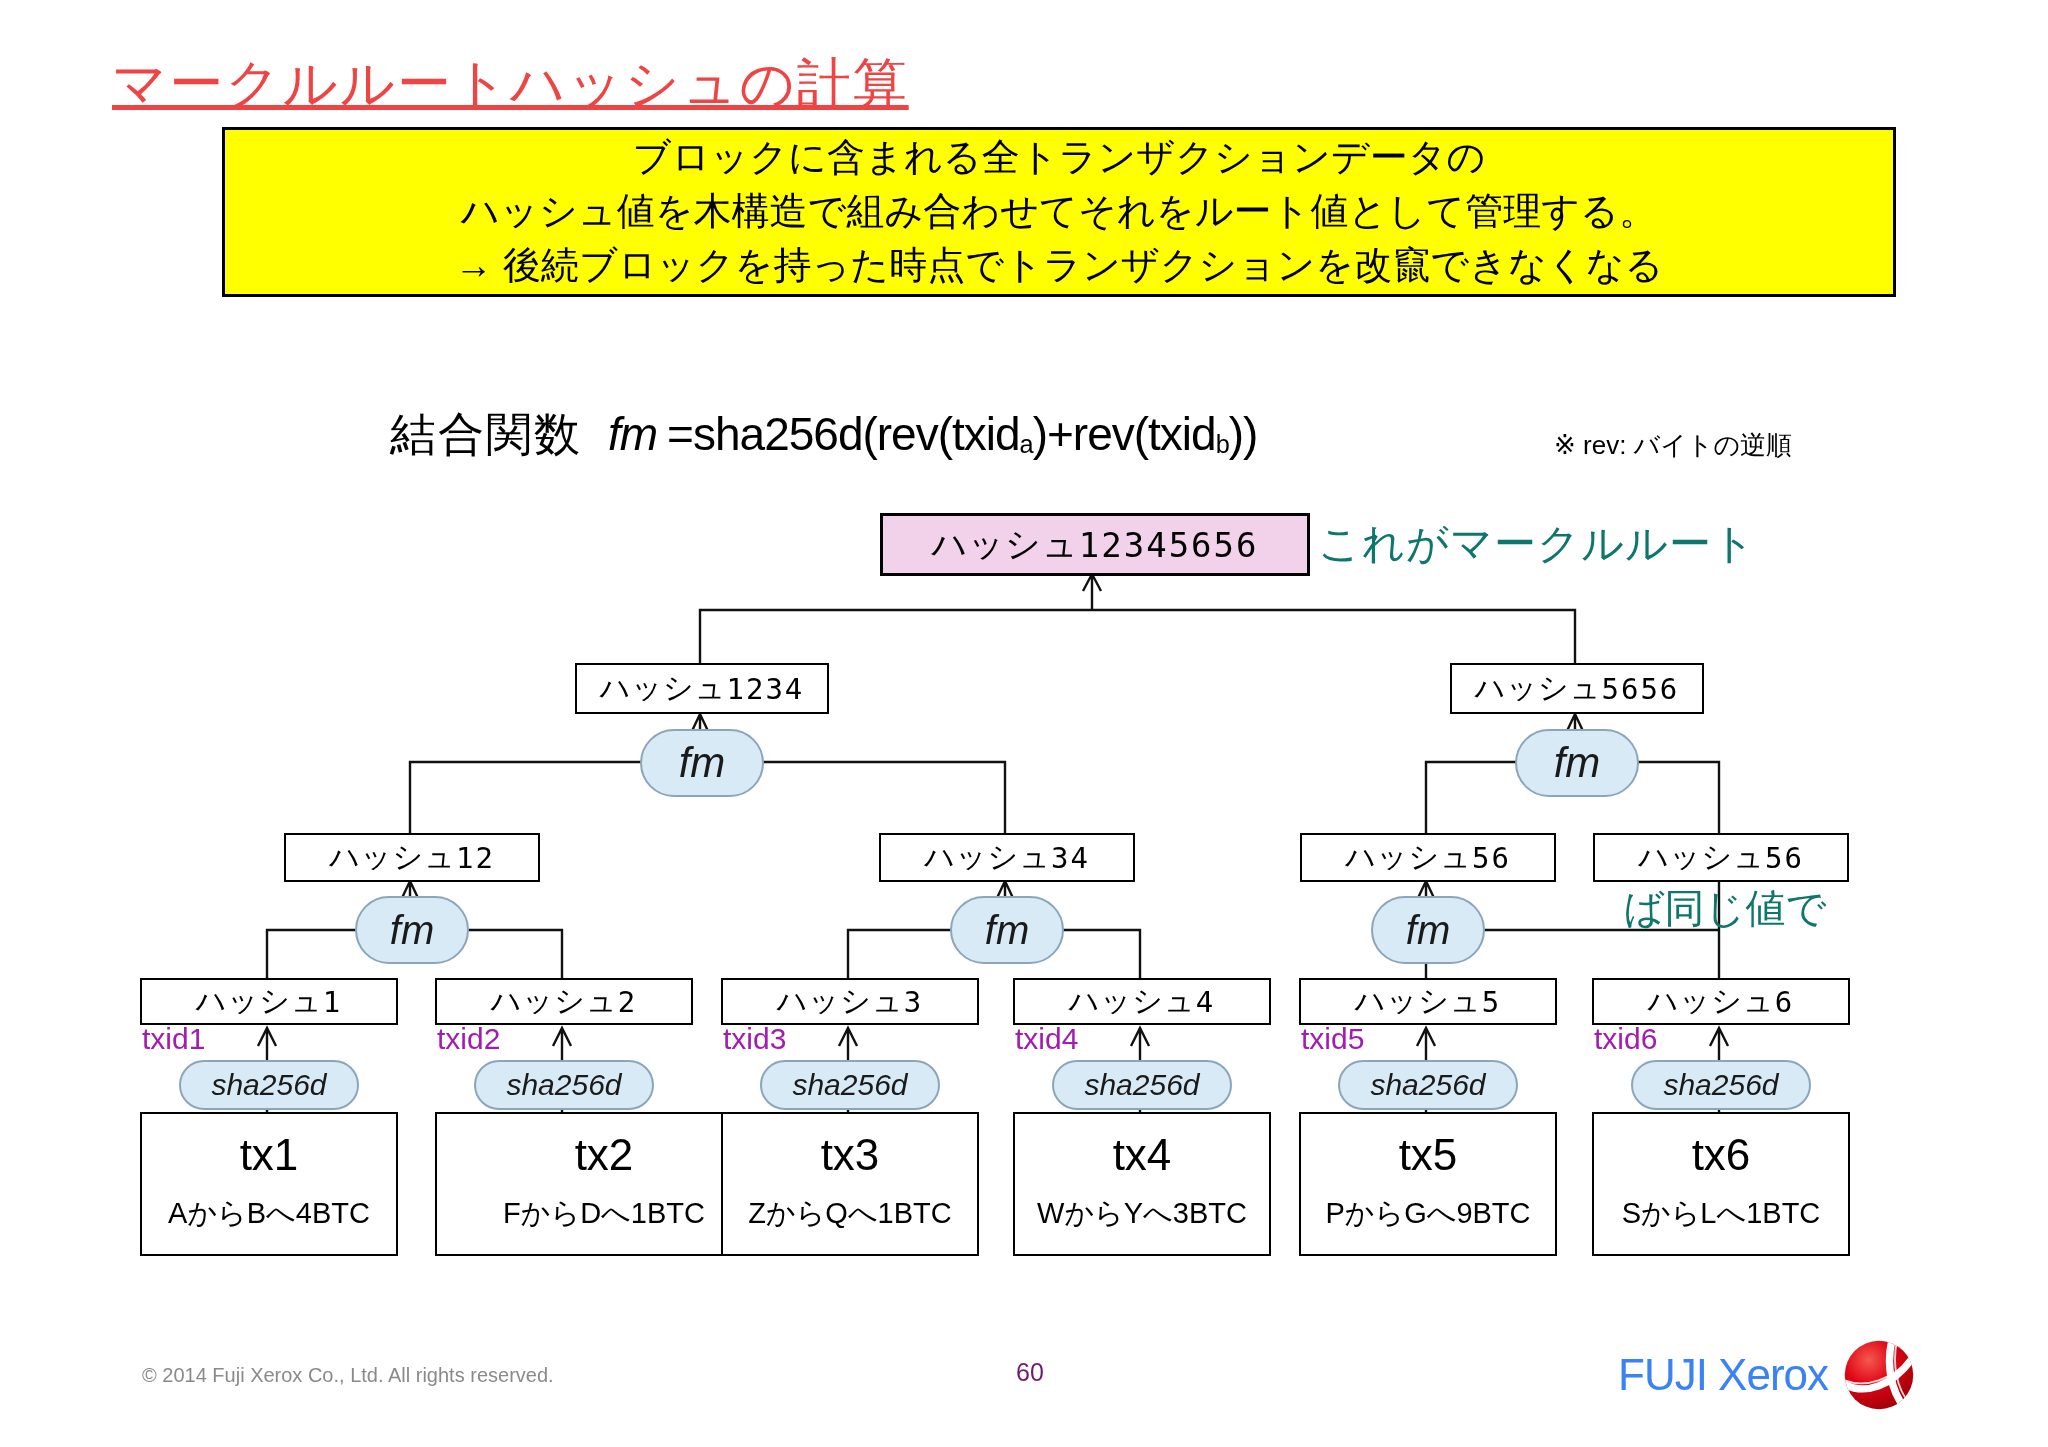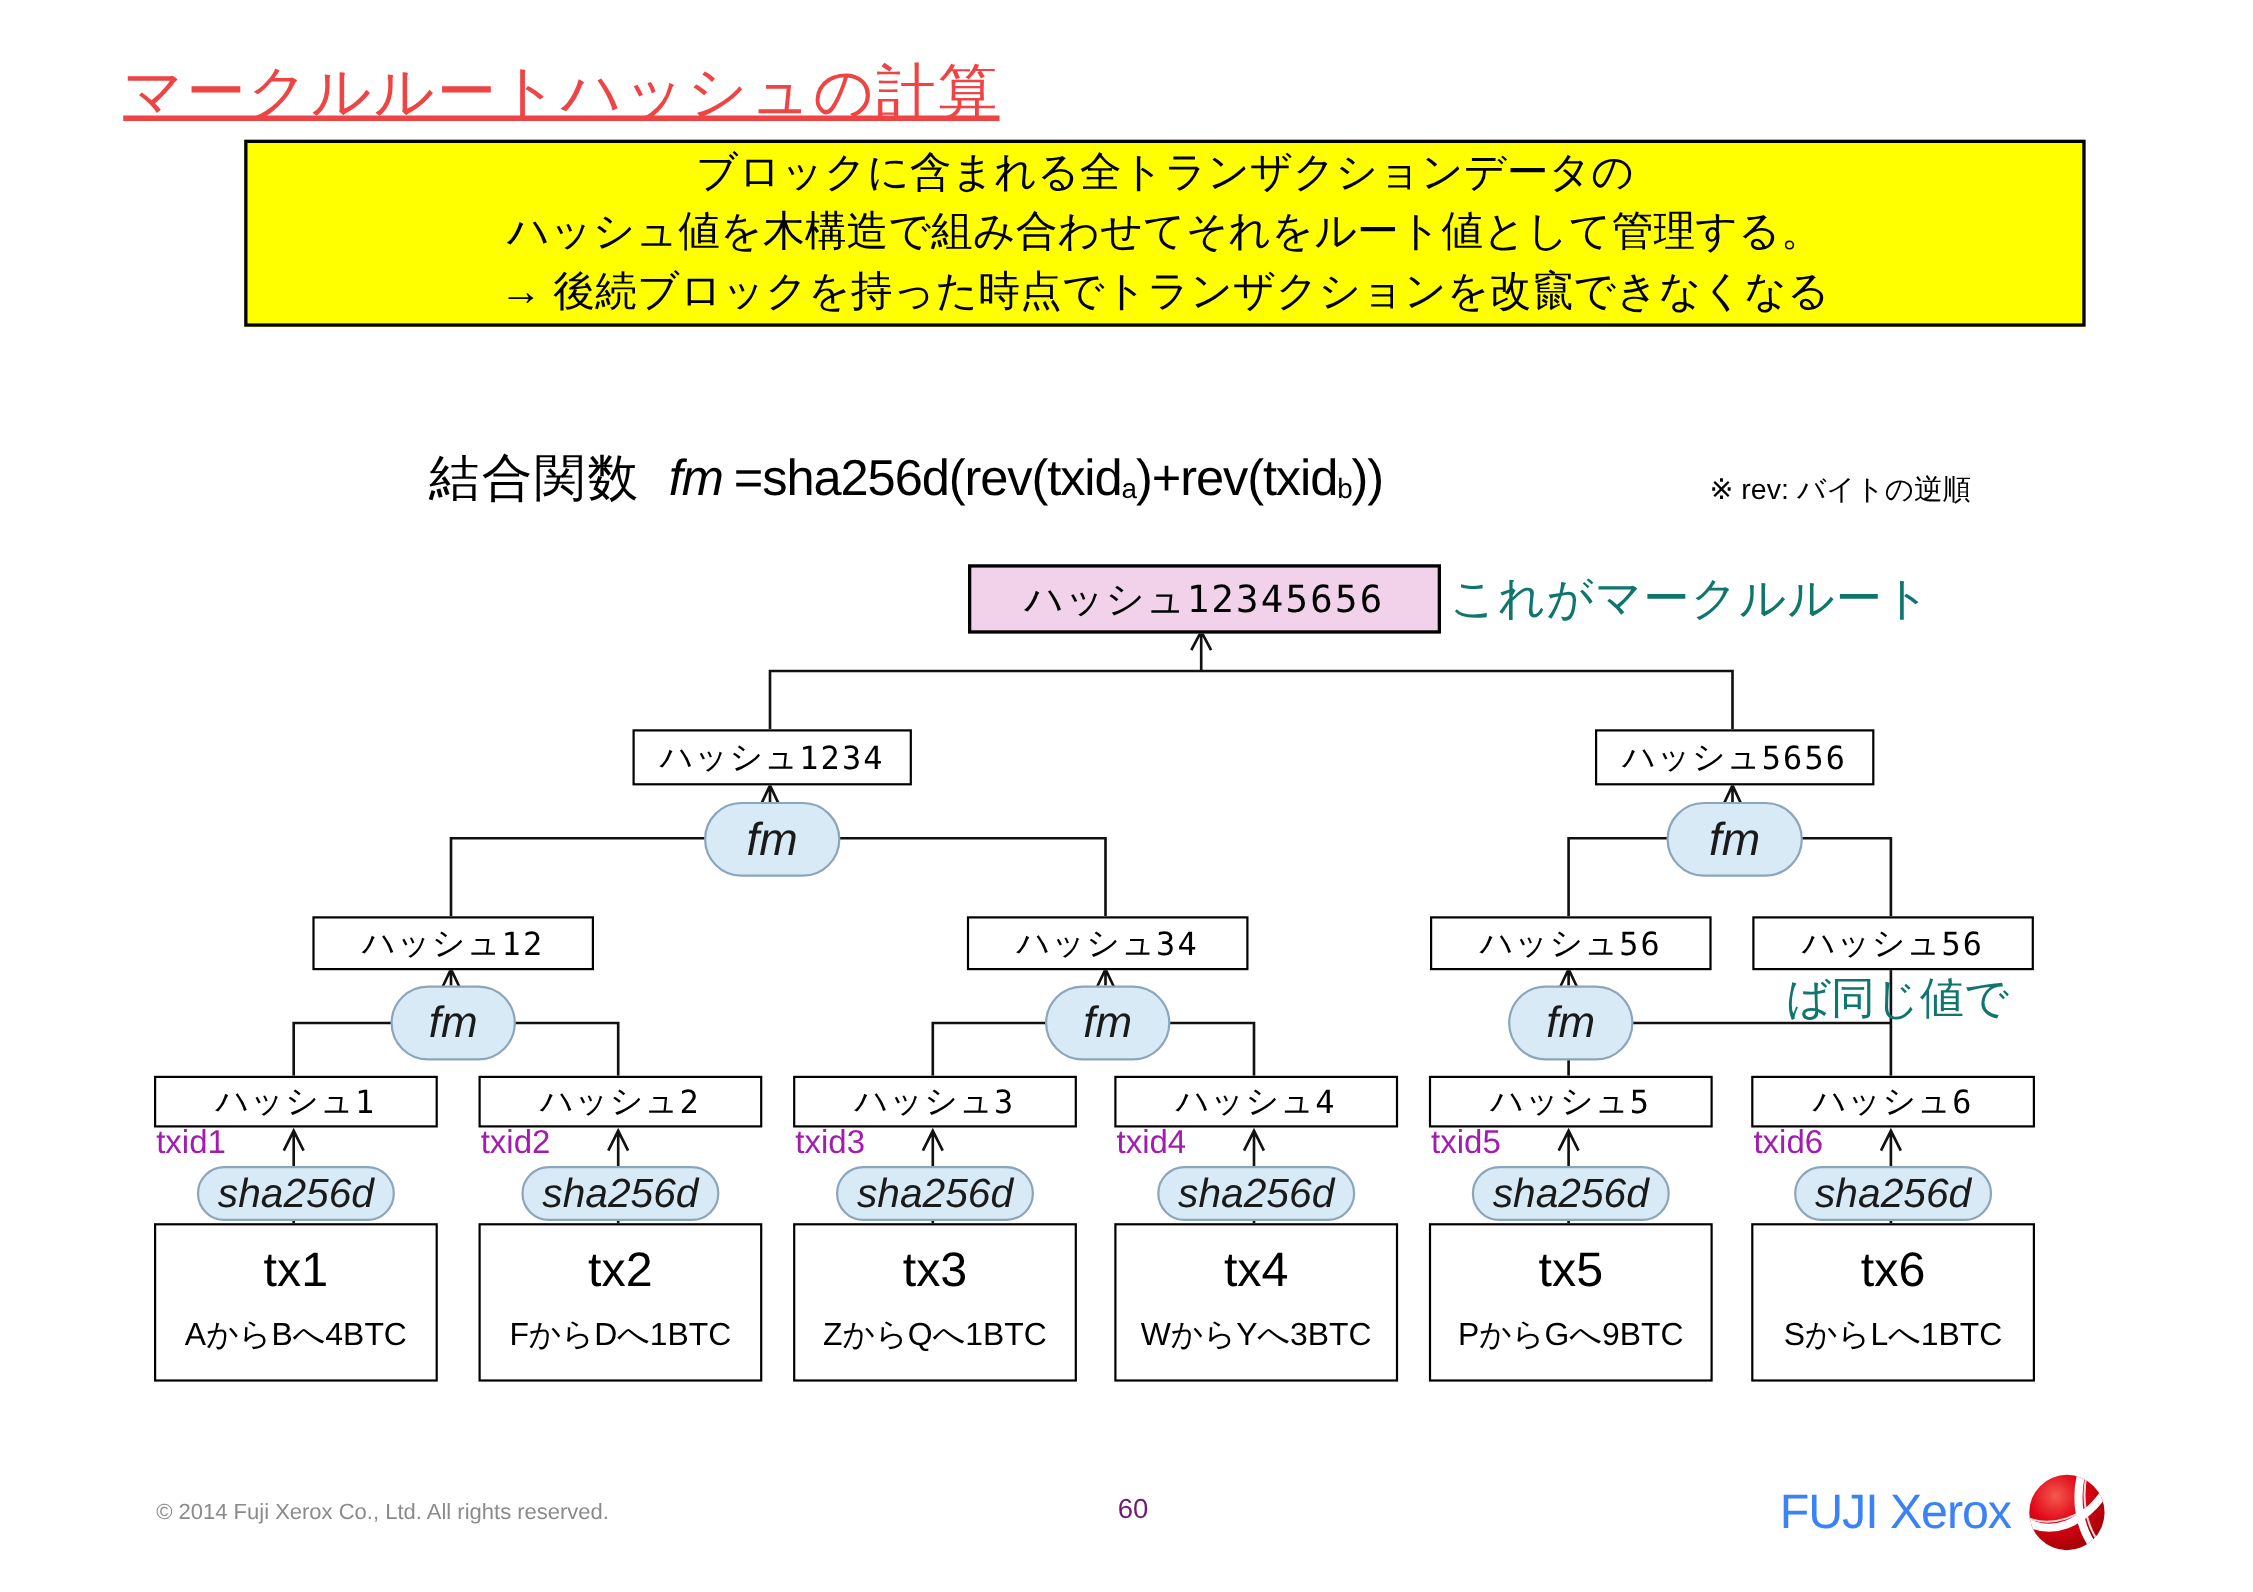--- a/index.html
+++ b/index.html
@@ -25,21 +25,21 @@
            display:flex;align-items:center;justify-content:center;white-space:nowrap;}
   .hashbox .hp{font-size:30px;letter-spacing:1px;}
   .hashbox .hv{font-family:"DejaVu Sans Mono","Liberation Mono",monospace;font-size:29px;letter-spacing:2px;}
   .rootbox{background:#f1d2ea;border-width:3px;}
   .rootbox .hp{font-size:35px;}
   .rootbox .hv{font-size:34px;}
 
   .pill{position:absolute;z-index:2;background:#d8eaf6;border:2px solid #8ba6bb;border-radius:34px;
         display:flex;align-items:center;justify-content:center;font-style:italic;color:#1a1a1a;}
   .pill.fm{font-size:42px;}
-  .pill.sha{font-size:37px;}
+  .pill.sha{font-size:30px;}
 
   .txid{position:absolute;z-index:2;font-size:30px;color:#a21caf;white-space:nowrap;}
 
   .txbox{position:absolute;z-index:2;background:#fff;border:2px solid #000;
          display:flex;flex-direction:column;align-items:center;}
   .txbox .txname{font-size:44px;margin-top:16px;}
   .txbox .txdetail{font-size:29px;margin-top:auto;margin-bottom:20px;white-space:nowrap;}
 
   .pinknote{position:absolute;z-index:3;color:#0f766e;white-space:nowrap;}
   .root-note{left:1318px;top:516px;font-size:42px;letter-spacing:1px;}
@@ -194,21 +194,21 @@
       <span>sha256d</span>
     </div>
   <div class="pill sha" style="left:1631px;top:1060px;width:176px;height:46px;">
       <span>sha256d</span>
     </div>
 
   <div class="txbox" style="left:140px;top:1112px;width:254px;height:140px;">
     <div class="txname">tx1</div>
     <div class="txdetail">AからBへ4BTC</div>
   </div>
-  <div class="txbox" style="left:435px;top:1112px;width:254px;height:140px;">
+  <div class="txbox" style="left:435px;top:1112px;width:254px;height:140px;padding-left:40px;">
     <div class="txname">tx2</div>
     <div class="txdetail">FからDへ1BTC</div>
   </div>
   <div class="txbox" style="left:721px;top:1112px;width:254px;height:140px;">
     <div class="txname">tx3</div>
     <div class="txdetail">ZからQへ1BTC</div>
   </div>
   <div class="txbox" style="left:1013px;top:1112px;width:254px;height:140px;">
     <div class="txname">tx4</div>
     <div class="txdetail">WからYへ3BTC</div>

